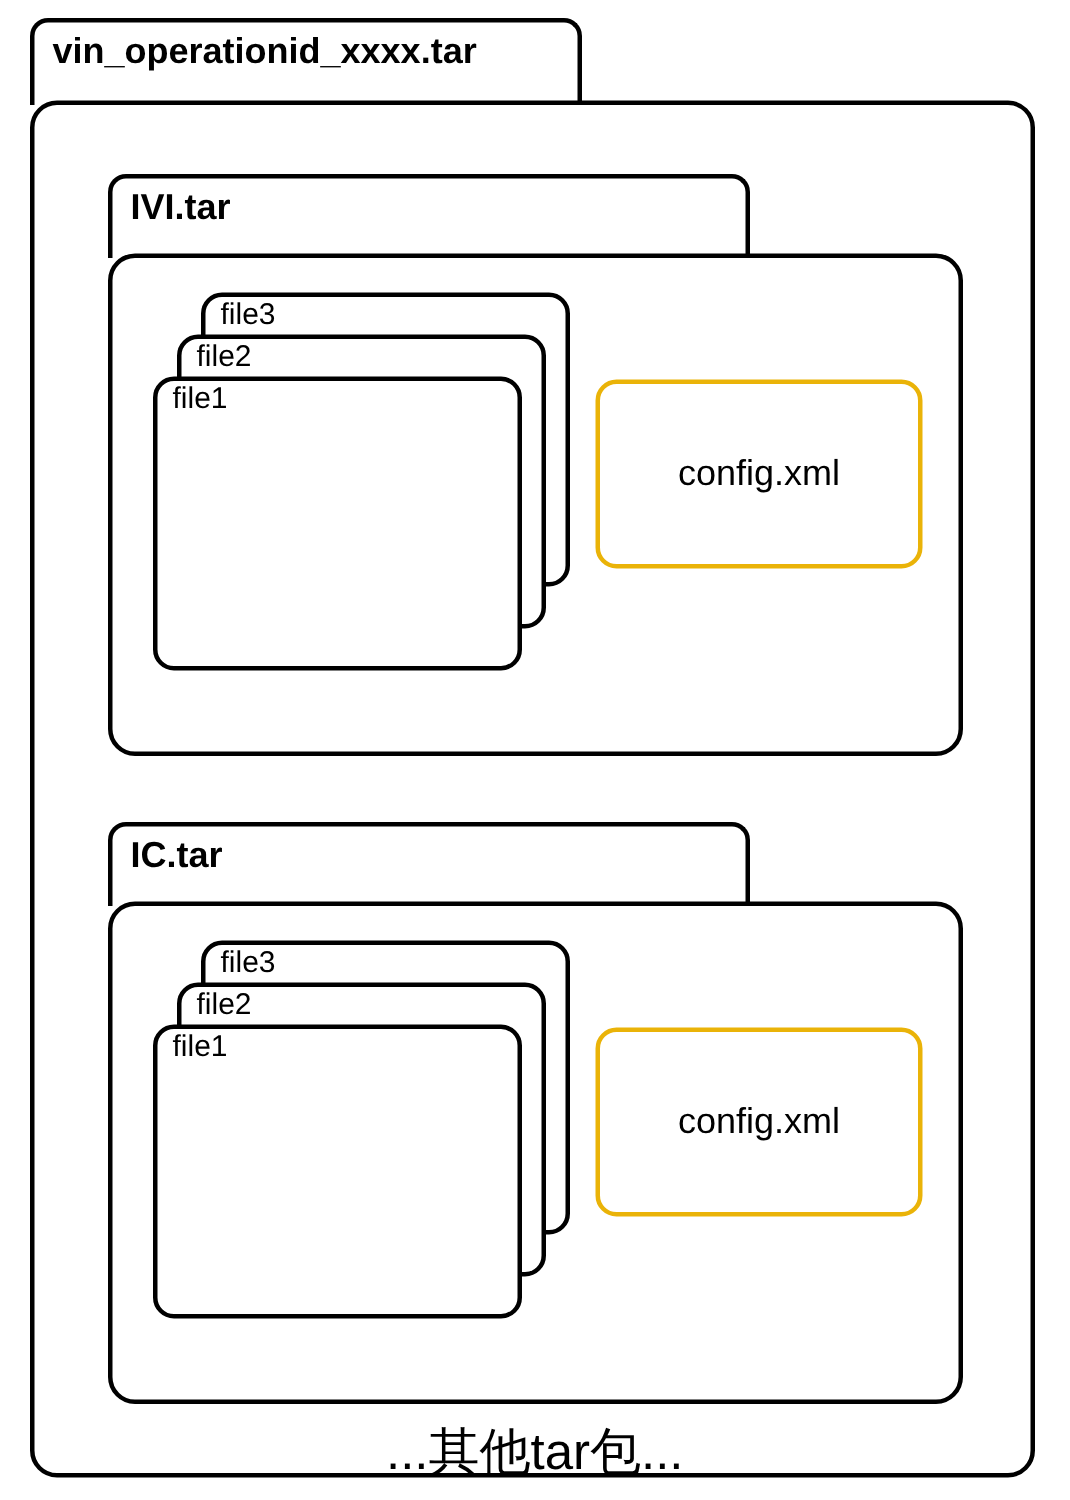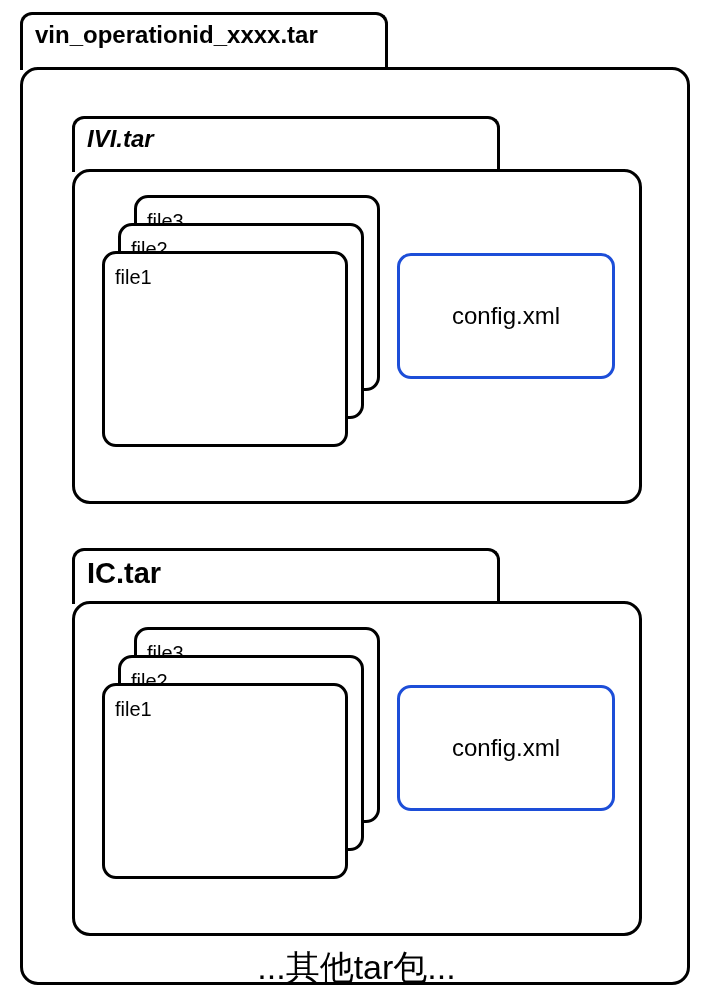--- a/index.html
+++ b/index.html
@@ -46,26 +46,26 @@
   .filebox {
     position: absolute;
     border: 3px solid #000;
     border-radius: 14px;
     box-sizing: border-box;
     background: #fff;
   }
   .filebox .fl {
     position: absolute;
     left: 10px;
-    top: 12px;
+    top: 1px;
     font-size: 20px;
   }
   .configbox {
     position: absolute;
-    border: 3px solid #1d4ed8;
+    border: 3px solid #eab308;
     border-radius: 14px;
     box-sizing: border-box;
     background: #fff;
     display: flex;
     align-items: center;
     justify-content: center;
     font-size: 24px;
   }
   .footer-text {
     position: absolute;
@@ -79,21 +79,21 @@
 <div class="canvas">
 
   <div class="folder">
     <div class="tab" style="left:20px; top:12px; width:368px; height:58px;">
       <span class="label" style="font-size:24px;">vin_operationid_xxxx.tar</span>
     </div>
     <div class="body" style="left:20px; top:67px; width:670px; height:918px;"></div>
   </div>
 
   <div class="folder">
-    <div class="tab" style="left:72px; top:116px; width:428px; height:56px;font-style:italic;">
+    <div class="tab" style="left:72px; top:116px; width:428px; height:56px;">
       <span class="label" style="font-size:24px;">IVI.tar</span>
     </div>
     <div class="body" style="left:72px; top:169px; width:570px; height:335px;"></div>
 
     <div class="filebox" style="left:134px; top:195px; width:246px; height:196px;">
       <span class="fl">file3</span>
     </div>
     <div class="filebox" style="left:118px; top:223px; width:246px; height:196px;">
       <span class="fl">file2</span>
     </div>
@@ -101,21 +101,21 @@
       <span class="fl">file1</span>
     </div>
 
     <div class="configbox" style="left:397px; top:253px; width:218px; height:126px;">
       <span>config.xml</span>
     </div>
   </div>
 
   <div class="folder">
     <div class="tab" style="left:72px; top:548px; width:428px; height:56px;">
-      <span class="label" style="font-size:29px;">IC.tar</span>
+      <span class="label" style="font-size:24px;">IC.tar</span>
     </div>
     <div class="body" style="left:72px; top:601px; width:570px; height:335px;"></div>
 
     <div class="filebox" style="left:134px; top:627px; width:246px; height:196px;">
       <span class="fl">file3</span>
     </div>
     <div class="filebox" style="left:118px; top:655px; width:246px; height:196px;">
       <span class="fl">file2</span>
     </div>
     <div class="filebox" style="left:102px; top:683px; width:246px; height:196px;">

